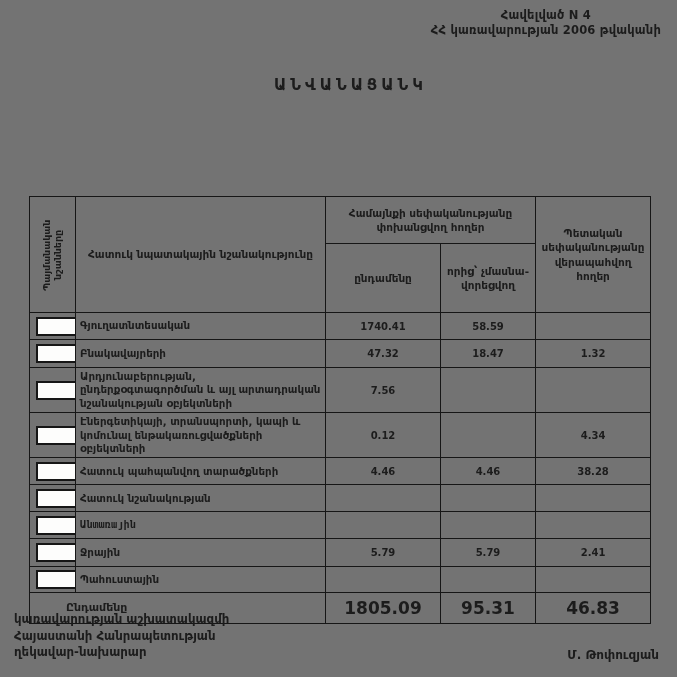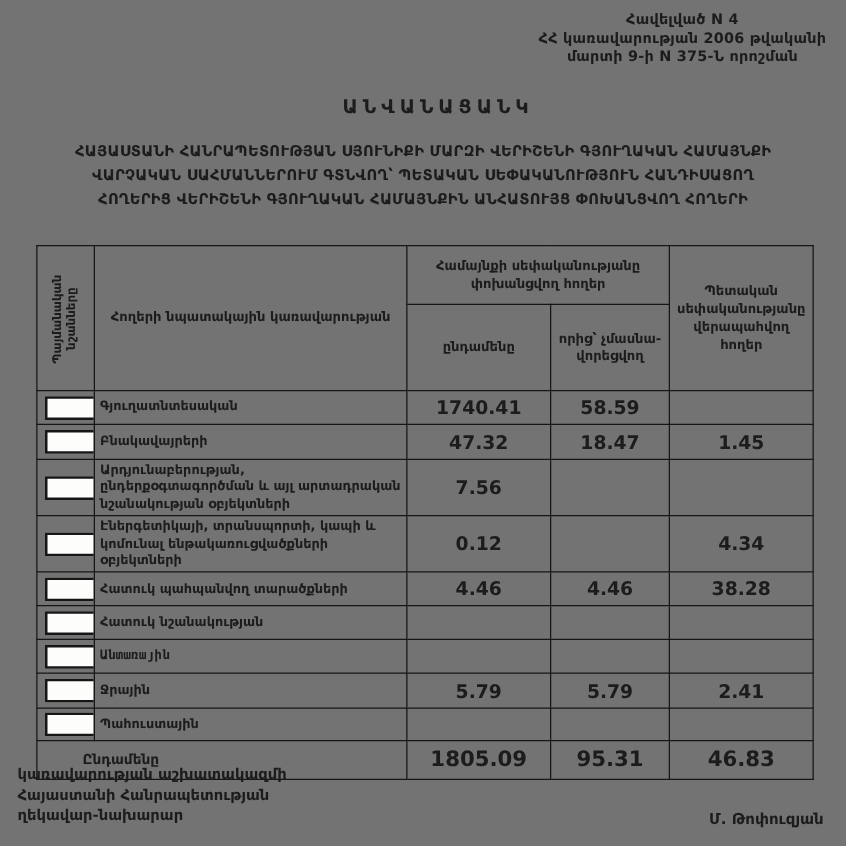--- a/index.html
+++ b/index.html
@@ -54,21 +54,21 @@
     transform:rotate(180deg);
     margin:0 auto;
     font-size:9.5px; line-height:1.15;
     white-space:pre-line;
     height:104px;
   }
   td.label{
     font-size:10.3px; line-height:1.3; text-align:left; vertical-align:middle;
   }
   td.num{
-    font-size:15px; text-align:center; vertical-align:middle;
+    font-size:10px; text-align:center; vertical-align:middle;
     font-family:"DejaVu Sans", sans-serif;
   }
   td.symcell{vertical-align:middle;}
   .symbox{
     width:37px;height:15px;
     border:2.2px solid #161616;
     margin:1px 0 1px 2px;
     background:#fdfdfc;
   }
   tr.total-row td{font-size:17px;}
@@ -92,45 +92,39 @@
   }
 </style>
 </head>
 <body>
 
 <div class="page">
 
   <div class="annex">
     <div>Հավելված N 4</div>
     <div>ՀՀ կառավարության 2006 թվականի</div>
-    <div>մարտի 9-ի N 375-Ն որոշման</div>
   </div>
 
   <div class="doc-title">ԱՆՎԱՆԱՑԱՆԿ</div>
 
-  <div class="subtitle">
-    <div>ՀԱՅԱՍՏԱՆԻ ՀԱՆՐԱՊԵՏՈՒԹՅԱՆ ՍՅՈՒՆԻՔԻ ՄԱՐԶԻ ՎԵՐԻՇԵՆԻ ԳՅՈՒՂԱԿԱՆ ՀԱՄԱՅՆՔԻ</div>
-    <div>ՎԱՐՉԱԿԱՆ ՍԱՀՄԱՆՆԵՐՈՒՄ ԳՏՆՎՈՂ՝ ՊԵՏԱԿԱՆ ՍԵՓԱԿԱՆՈՒԹՅՈՒՆ ՀԱՆԴԻՍԱՑՈՂ</div>
-    <div>ՀՈՂԵՐԻՑ ՎԵՐԻՇԵՆԻ ԳՅՈՒՂԱԿԱՆ ՀԱՄԱՅՆՔԻՆ ԱՆՀԱՏՈՒՅՑ ՓՈԽԱՆՑՎՈՂ ՀՈՂԵՐԻ</div>
-  </div>
 
   <table class="land">
     <colgroup>
       <col style="width:46px">
         <col style="width:250px">
         <col style="width:115px">
       <col style="width:95px">
         <col style="width:115px">
     </colgroup>
     <tbody>
         <tr class="h-head1">
       <th rowspan="2" class="sym-col">
         <div class="vertical">Պայմանական նշանները</div>
       </th>
-      <th rowspan="2">Հողերի նպատակային կառավարության</th>
+      <th rowspan="2">Հատուկ նպատակային նշանակությունը</th>
       <th colspan="2">Համայնքի սեփականությանը փոխանցվող հողեր</th>
       <th rowspan="2">Պետական սեփականությանը վերապահվող հողեր</th>
     </tr>
     <tr class="h-head2">
       <th>ընդամենը</th>
       <th>որից՝ չմասնա-վորեցվող</th>
     </tr>
 
     <tr class="r1">
       <td class="symcell">
@@ -141,21 +135,21 @@
       <td class="num">58.59</td>
       <td class="num"></td>
     </tr>
     <tr class="r2">
       <td class="symcell">
             <div class="symbox"></div>
           </td>
       <td class="label">Բնակավայրերի</td>
       <td class="num">47.32</td>
       <td class="num">18.47</td>
-      <td class="num">1.45</td>
+      <td class="num">1.32</td>
     </tr>
     <tr class="r3">
       <td class="symcell">
             <div class="symbox"></div>
           </td>
       <td class="label">Արդյունաբերության, ընդերքօգտագործման և այլ արտադրական նշանակության օբյեկտների</td>
       <td class="num">7.56</td>
       <td class="num"></td>
       <td class="num"></td>
     </tr>

